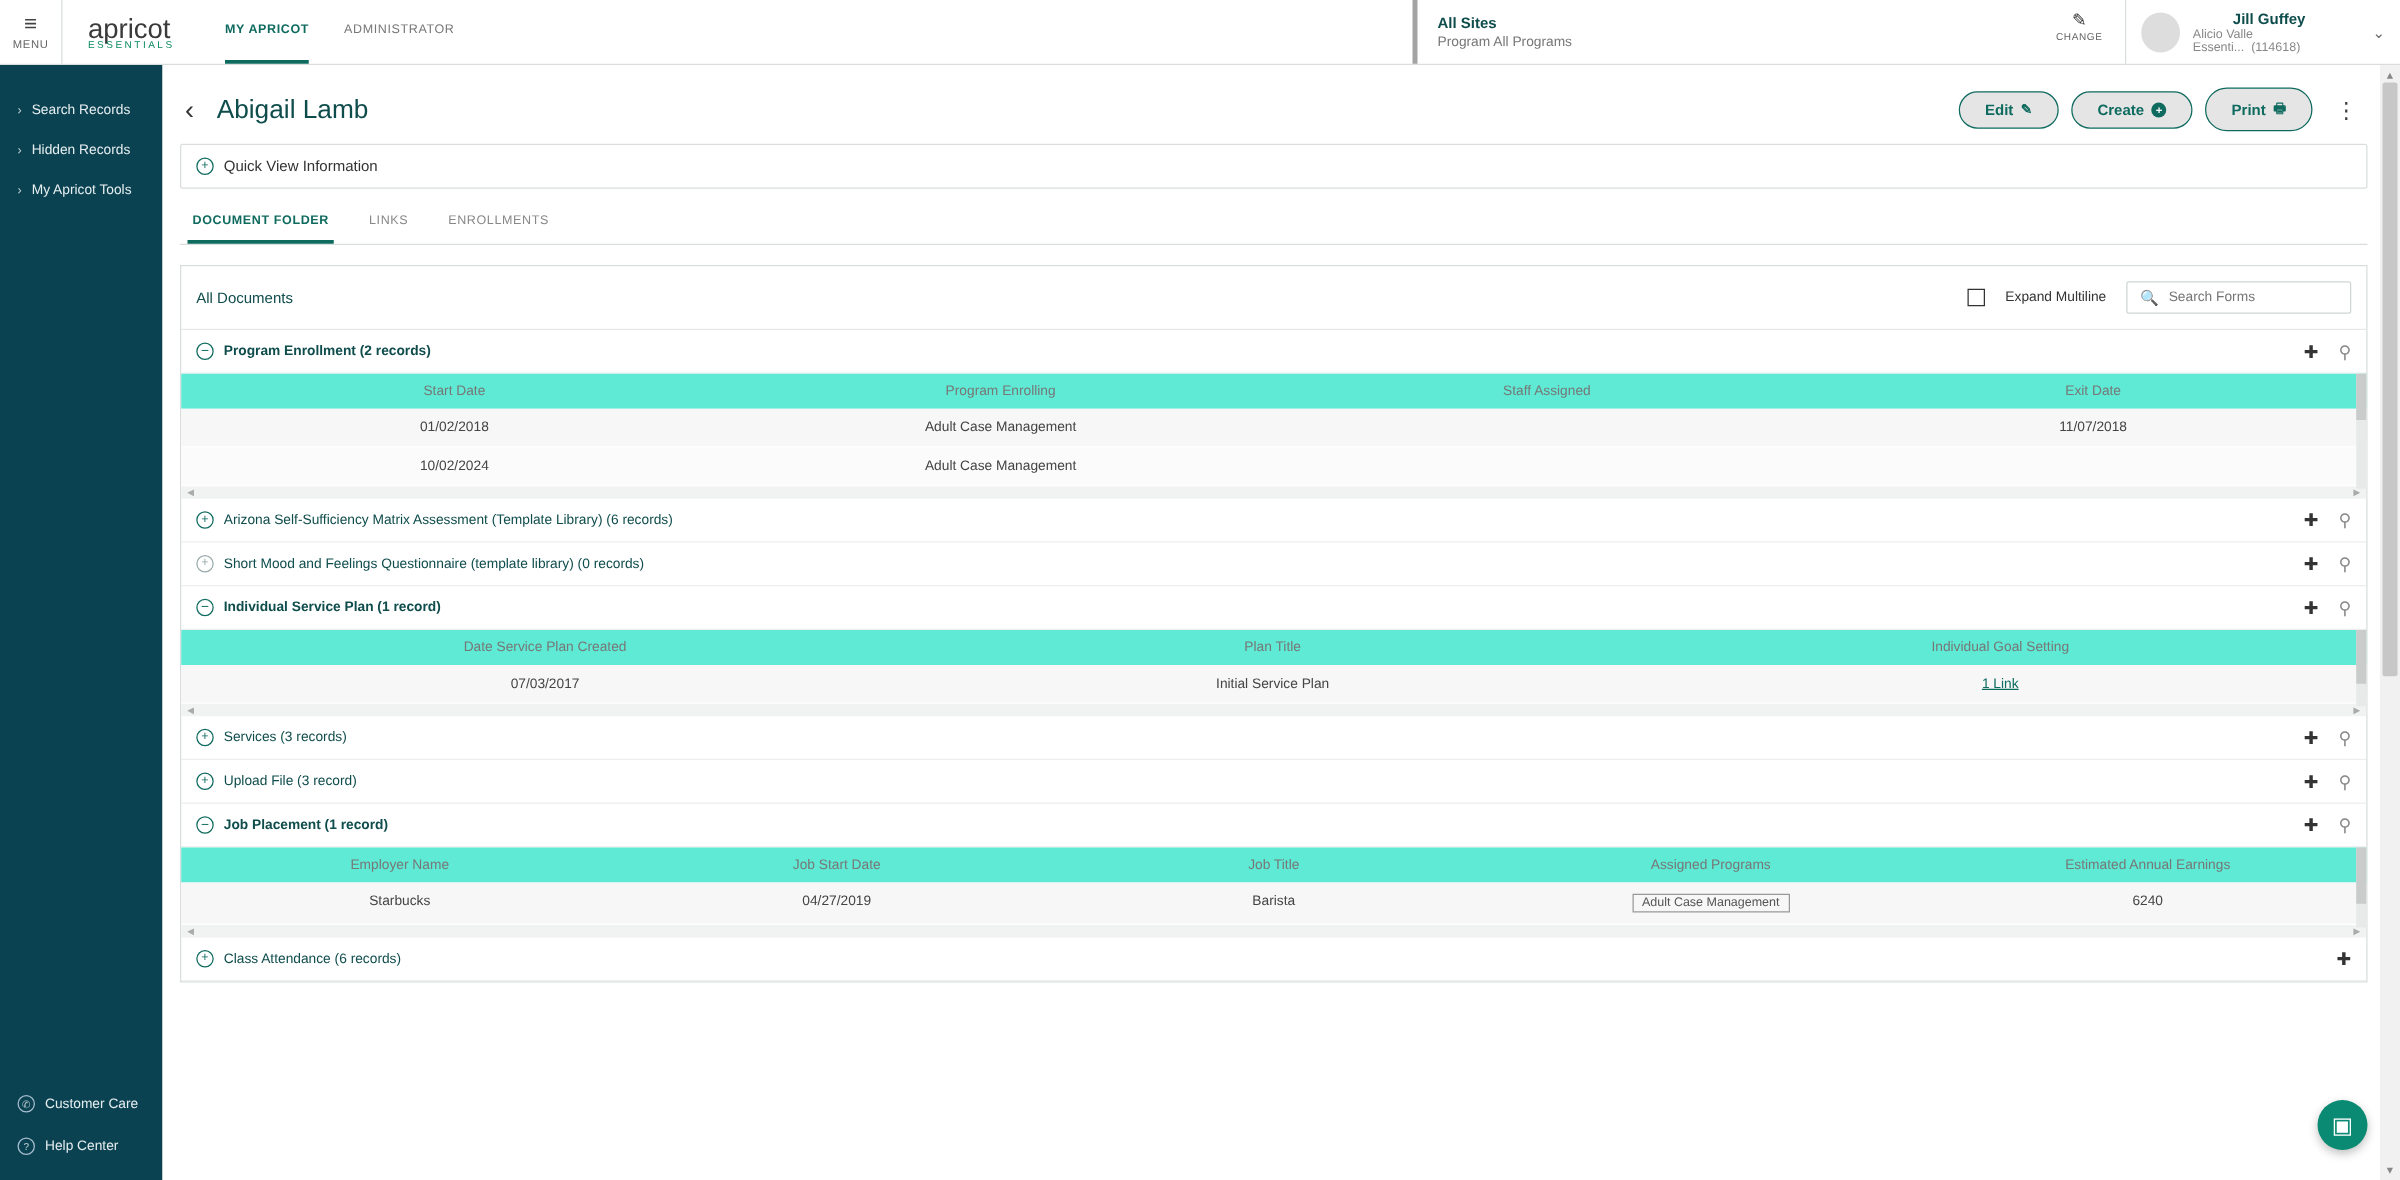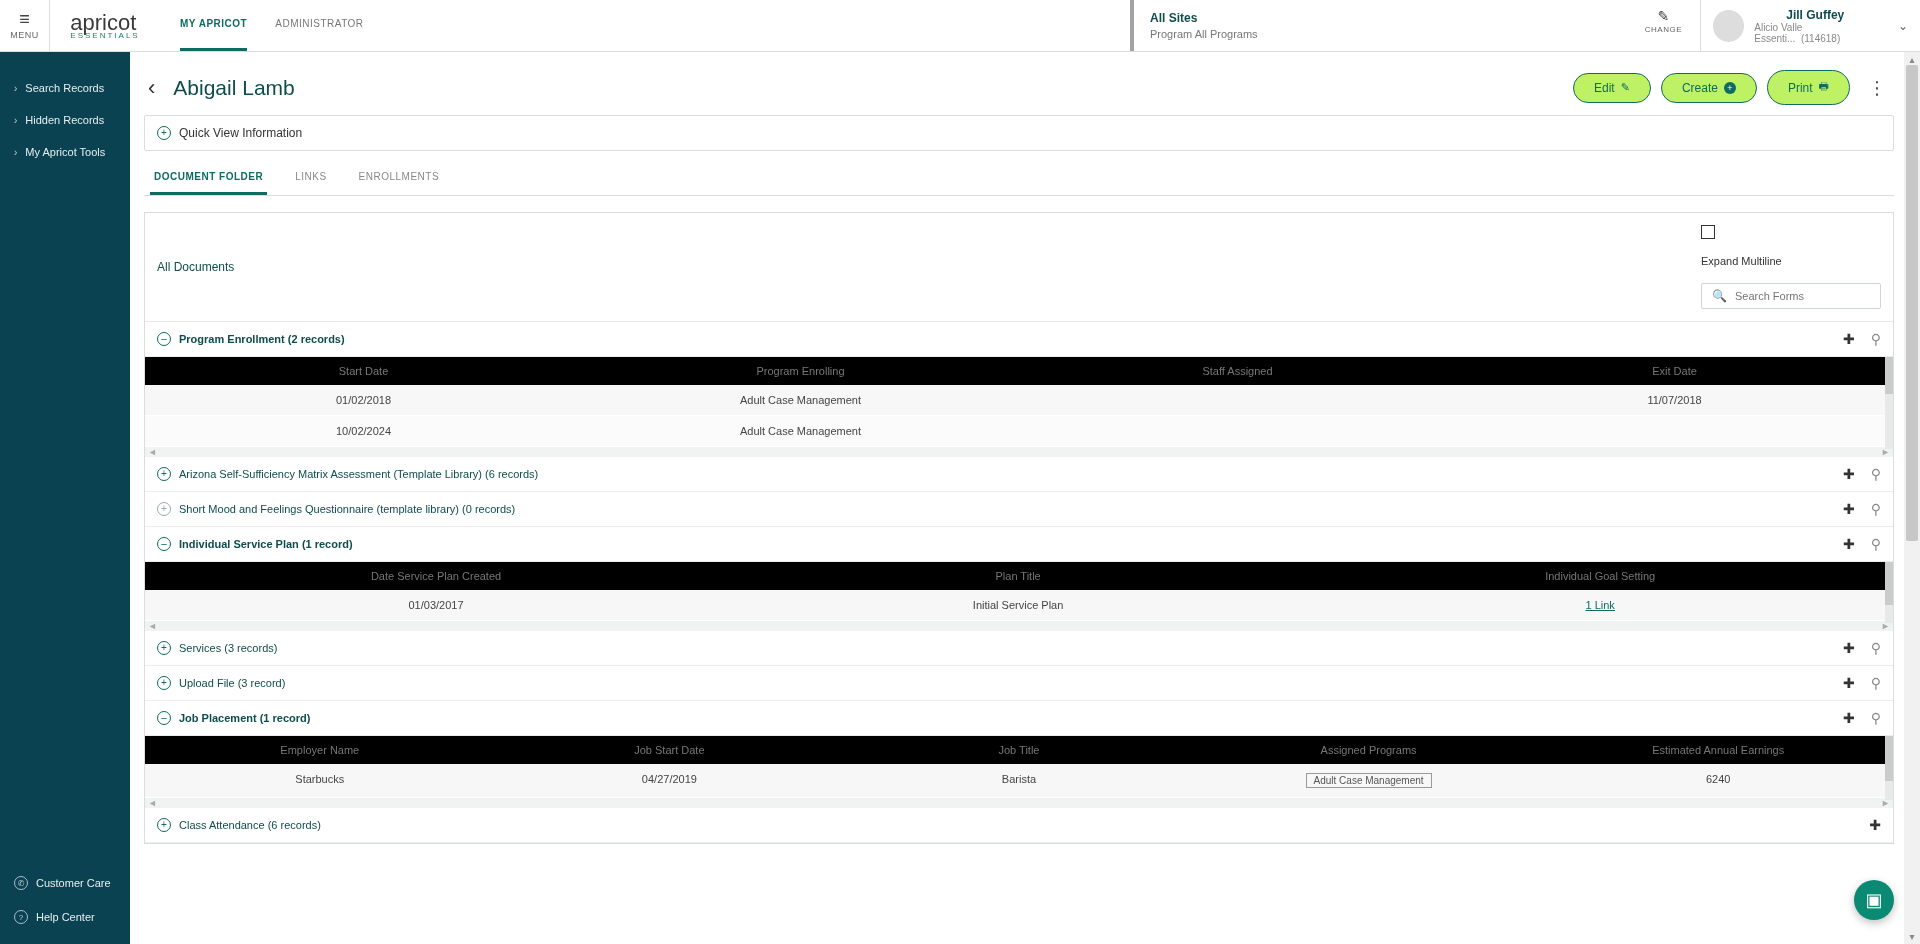--- a/index.html
+++ b/index.html
@@ -38,51 +38,51 @@
 .sidebar .sitem .arr { font-size:10px; opacity:0.8; }
 .sidebar .bottom { padding-bottom:10px; }
 .sidebar .bottom .sitem .arr { width:14px; height:14px; border:1px solid #cde; border-radius:50%; display:inline-flex; align-items:center; justify-content:center; font-size:8px; }
 
 
 .main { flex:1; background:#fff; overflow-y:auto; padding:14px 18px 10px 6px; }
 .page-head { display:flex; align-items:center; gap:14px; margin:4px 8px 10px 8px; }
 .back-arr { font-size:22px; color:#333; cursor:pointer; padding:4px; }
 .page-title { font-size:21px; color:#0f4c4c; font-weight:400; }
 .head-actions { margin-left:auto; display:flex; gap:10px; align-items:center; }
-.btn { border:1.5px solid #0f6b5f; color:#0f6b5f; background:#bef264; border-radius:18px; padding:7px 20px; font-size:12px; font-weight:normal; display:inline-flex; align-items:center; gap:6px; cursor:pointer;text-align:right; }
+.btn { border:1.5px solid #0f6b5f; color:#0f6b5f; background:#e5e5e5; border-radius:18px; padding:7px 20px; font-size:12px; font-weight:bold; display:inline-flex; align-items:center; gap:6px; cursor:pointer;text-align:right; }
 .btn .ic { font-size:11px; }
 .kebab { font-size:18px; color:#444; padding:4px 8px; cursor:pointer; }
 
 .quickview { border:1px solid #d9dedd; border-radius:2px; margin:0 8px; padding:10px 12px; display:flex; align-items:center; gap:8px; cursor:pointer; }
 .cplus { width:14px; height:14px; border:1.5px solid #0f6b5f; border-radius:50%; color:#0f6b5f; display:inline-flex; align-items:center; justify-content:center; font-size:10px; line-height:1; }
 .cminus { width:14px; height:14px; border:1.5px solid #0f6b5f; border-radius:50%; color:#0f6b5f; display:inline-flex; align-items:center; justify-content:center; font-size:11px; line-height:1; }
 .cplus-g { width:14px; height:14px; border:1.5px solid #9aa; border-radius:50%; color:#9aa; display:inline-flex; align-items:center; justify-content:center; font-size:10px; line-height:1; }
 
 .subtabs { display:flex; gap:24px; border-bottom:1px solid #d9dedd; margin:10px 8px 0 8px; padding-left:6px; }
 .subtabs .stab { font-size:10px; letter-spacing:0.5px; color:#888; padding:10px 4px; cursor:pointer; border-bottom:3px solid transparent; }
 .subtabs .stab.active { color:#0f6b5f; font-weight:bold; border-bottom:3px solid #0f6b5f; }
 
 .doc-panel { border:1px solid #d9dedd; margin:16px 8px 0 8px; }
 .doc-panel-head { display:flex; align-items:center; padding:12px 12px; border-bottom:1px solid #e6e9e8; }
 .doc-panel-head .t { font-size:12px; color:#0f4c4c; }
-.doc-panel-head .right { margin-left:auto; display:flex; align-items:flex-start; gap:16px;flex-direction:column; }
+.doc-panel-head .right { margin-left:auto; display:flex; align-items:center; gap:16px; }
 .chk { width:14px; height:14px; border:1.5px solid #333; display:inline-block; }
 .search-wrap { border:1px solid #cfd6d5; padding:5px 10px; display:flex; align-items:center; gap:8px; width:180px; border-radius:2px; }
 .search-wrap input { border:none; outline:none; font-size:11px; width:100%; color:#333; }
 .mag { color:#999; font-size:12px; }
 
 .sec-head { display:flex; align-items:center; gap:8px; padding:9px 12px; border-bottom:1px solid #eceeee; cursor:pointer; }
 .sec-head .title { font-size:11px; color:#0f4c4c; }
 .sec-head.bold .title { font-weight:bold; }
 .sec-head .ract { margin-left:auto; display:flex; gap:16px; align-items:center; color:#333; }
 .sec-head .ract .add-icon { font-size:14px; cursor:pointer; }
 .sec-head .ract .pin-icon { font-size:14px; color:#888; cursor:pointer; }
 
 .grid { position:relative; }
-.ghead { display:flex; background:#000000; color:#777; font-size:11px; padding:8px 0; }
+.ghead { display:flex; background:#5eead4; color:#777; font-size:11px; padding:8px 0; }
 .grow { display:flex; padding:9px 0; font-size:11px; color:#444; background:#f6f7f6; border-bottom:1px solid #fff; cursor:pointer; }
 .grow.alt { background:#fbfbfb; }
 .gcell { text-align:center; }
 .gscroll-v { position:absolute; right:0; top:0; bottom:8px; width:8px; background:#e8eaea; }
 .gscroll-v .thumb { background:#c9cccb; width:100%; height:40%; }
 .gscroll-h { height:10px; background:#f1f2f2; display:flex; align-items:center; justify-content:space-between; color:#aaa; font-size:9px; padding:0 3px; }
 .link { color:#0f6b5f; text-decoration:underline; cursor:pointer; }
 .tag { border:1px solid #999; padding:1px 7px; font-size:10px; color:#555; display:inline-block; }
 
 .fab { position:fixed; right:26px; bottom:24px; width:40px; height:40px; border-radius:50%; background:#0a8a72; color:#fff; display:flex; align-items:center; justify-content:center; font-size:18px; cursor:pointer; box-shadow:0 3px 8px rgba(0,0,0,0.25); }
@@ -267,21 +267,21 @@
               <span class="pin-icon">⚲</span>
             </div>
         </div>
         <div class="grid">
           <div class="ghead">
             <div class="gcell" style="width:33.3%">Date Service Plan Created</div>
             <div class="gcell" style="width:33.3%">Plan Title</div>
             <div class="gcell" style="width:33.3%">Individual Goal Setting</div>
           </div>
           <div class="grow">
-            <div class="gcell" style="width:33.3%">01/03/2017</div>
+            <div class="gcell" style="width:33.3%">07/03/2017</div>
             <div class="gcell" style="width:33.3%">Initial Service Plan</div>
             <div class="gcell" style="width:33.3%"><span class="link">1 Link</span></div>
           </div>
           <div class="gscroll-v">
               <div class="thumb" style="height:70%"></div>
             </div>
           <div class="gscroll-h">
               <span>◄</span>
               <span>►</span>
             </div>

